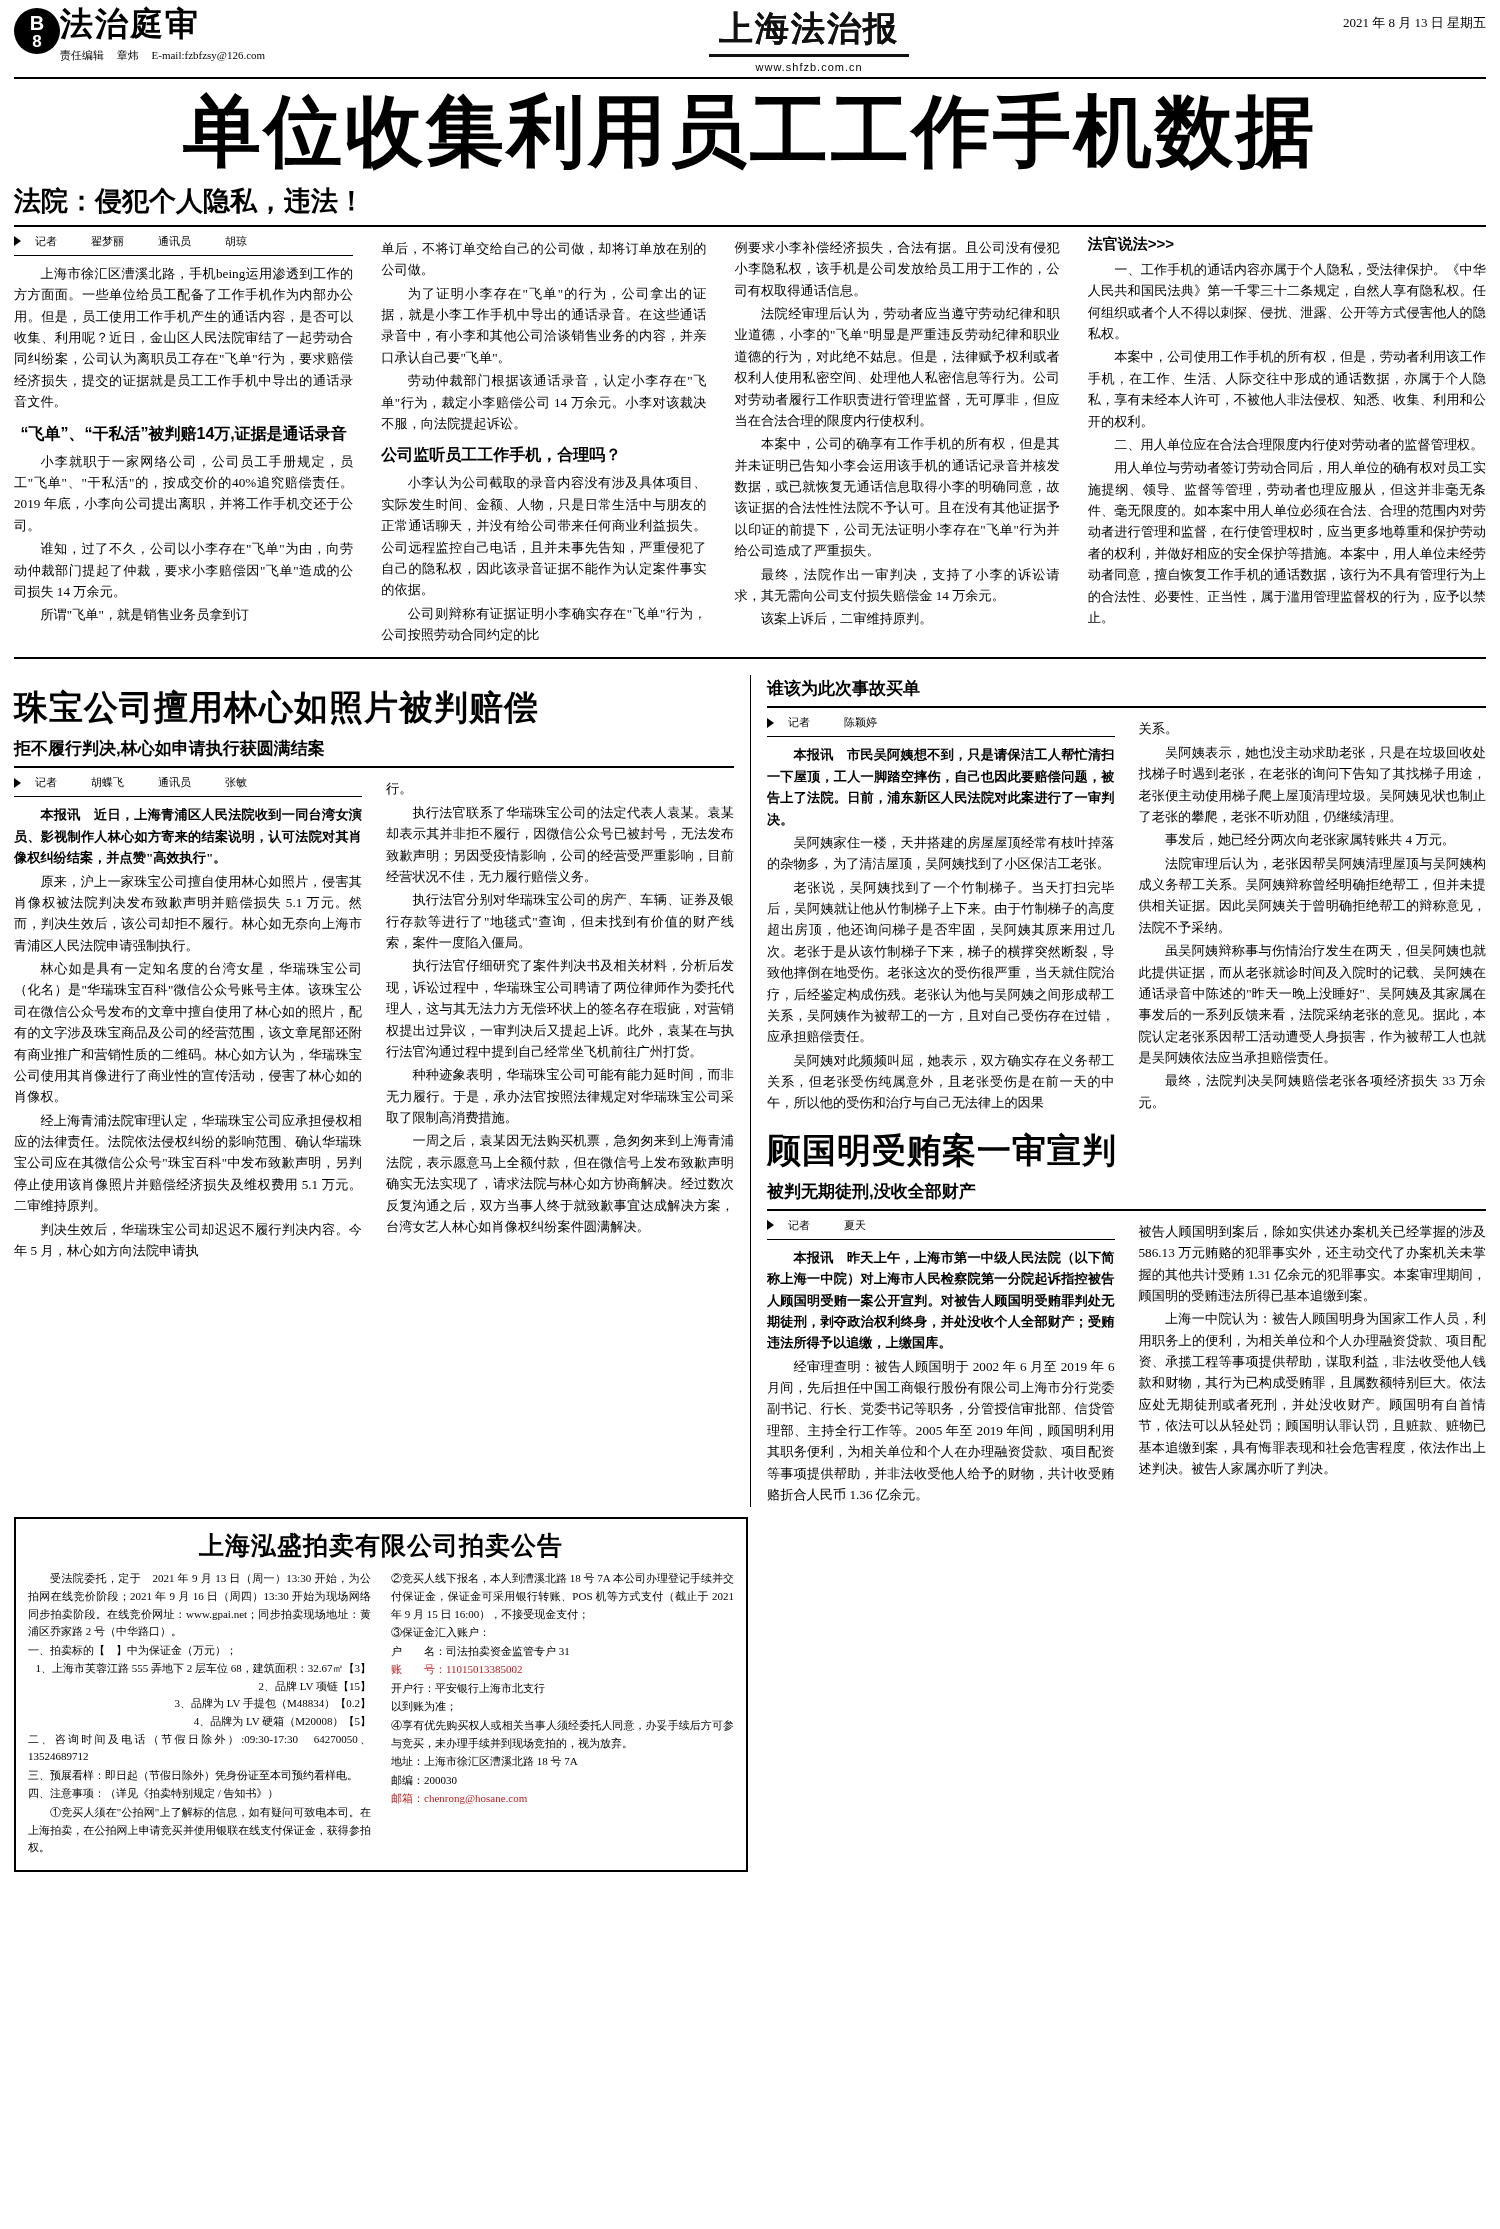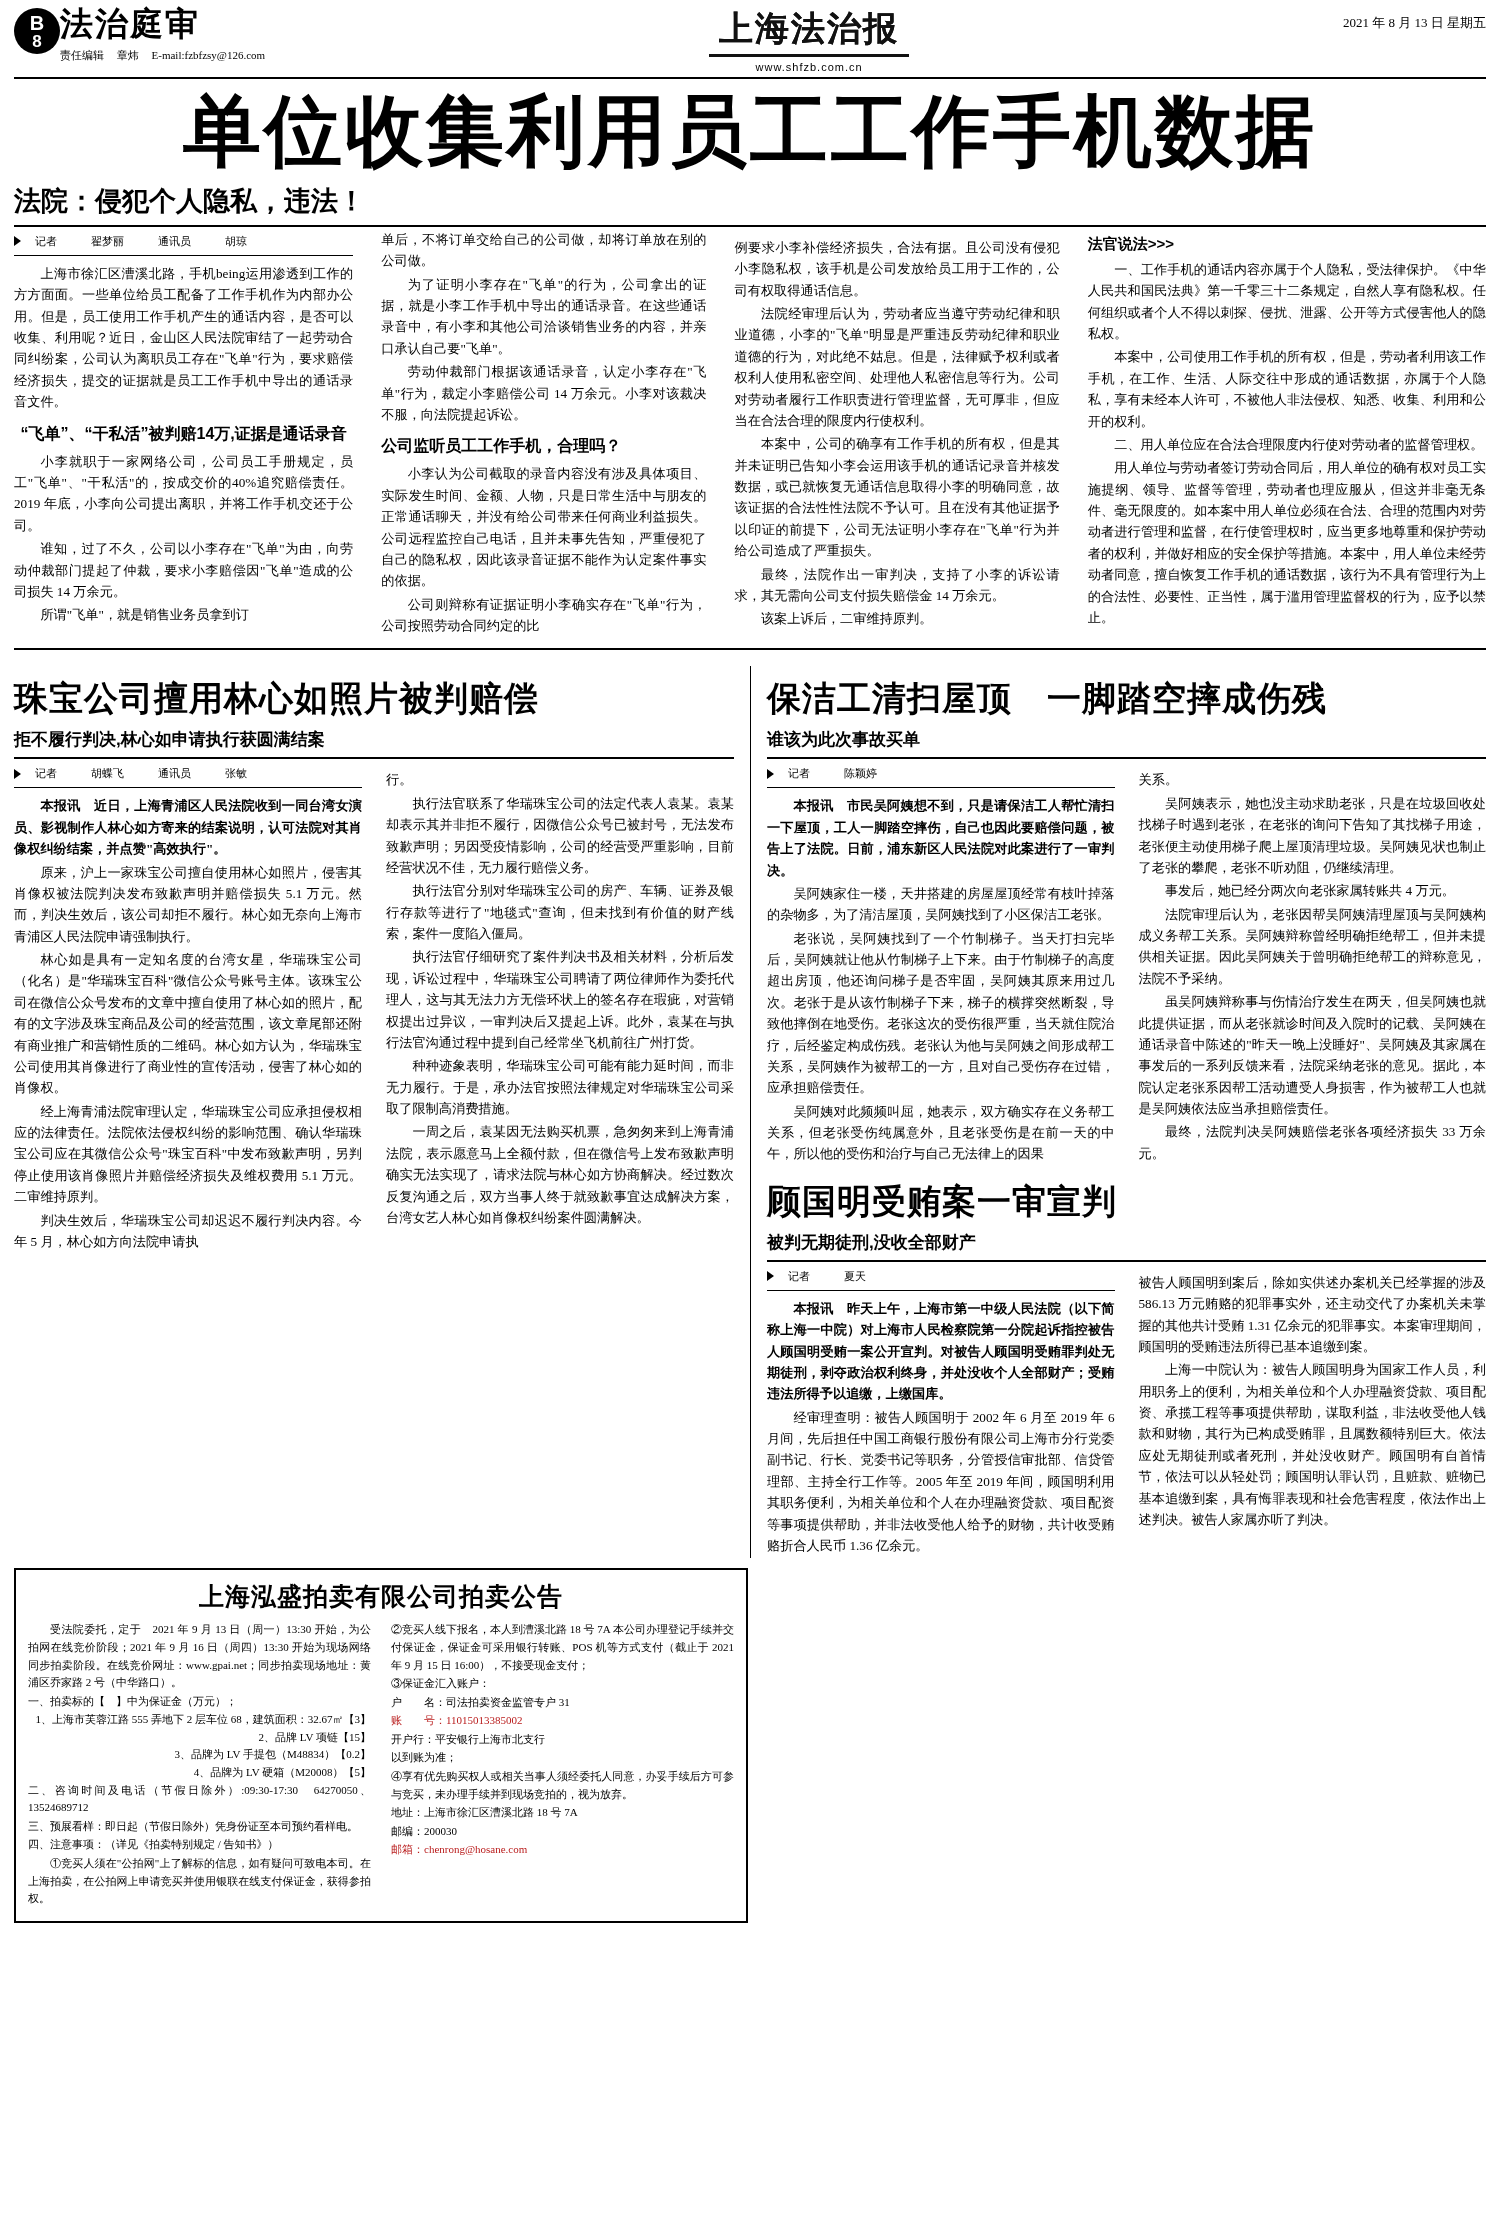--- a/index.html
+++ b/index.html
@@ -155,21 +155,21 @@
       </div>
       <div class="bl-rule"></div>
       <p class="body">上海市徐汇区漕溪北路，手机being运用渗透到工作的方方面面。一些单位给员工配备了工作手机作为内部办公用。但是，员工使用工作手机产生的通话内容，是否可以收集、利用呢？近日，金山区人民法院审结了一起劳动合同纠纷案，公司认为离职员工存在"飞单"行为，要求赔偿经济损失，提交的证据就是员工工作手机中导出的通话录音文件。</p>
       <div class="secttitle">“飞单”、“干私活”被判赔14万,证据是通话录音</div>
       <p class="body">小李就职于一家网络公司，公司员工手册规定，员工"飞单"、"干私活"的，按成交价的40%追究赔偿责任。2019 年底，小李向公司提出离职，并将工作手机交还于公司。</p>
       <p class="body">谁知，过了不久，公司以小李存在"飞单"为由，向劳动仲裁部门提起了仲裁，要求小李赔偿因"飞单"造成的公司损失 14 万余元。</p>
       <p class="body">所谓"飞单"，就是销售业务员拿到订</p>
     </div>
 
     <div class="col" style="width:24%; padding:0 14px;">
-      <p class="body noind" style="margin-top:2px;">单后，不将订单交给自己的公司做，却将订单放在别的公司做。</p>
+      <p class="body noind" style="margin-top:11px;">单后，不将订单交给自己的公司做，却将订单放在别的公司做。</p>
       <p class="body">为了证明小李存在"飞单"的行为，公司拿出的证据，就是小李工作手机中导出的通话录音。在这些通话录音中，有小李和其他公司洽谈销售业务的内容，并亲口承认自己要"飞单"。</p>
       <p class="body">劳动仲裁部门根据该通话录音，认定小李存在"飞单"行为，裁定小李赔偿公司 14 万余元。小李对该裁决不服，向法院提起诉讼。</p>
       <div class="secttitle left">公司监听员工工作手机，合理吗？</div>
       <p class="body">小李认为公司截取的录音内容没有涉及具体项目、实际发生时间、金额、人物，只是日常生活中与朋友的正常通话聊天，并没有给公司带来任何商业利益损失。公司远程监控自己电话，且并未事先告知，严重侵犯了自己的隐私权，因此该录音证据不能作为认定案件事实的依据。</p>
       <p class="body">公司则辩称有证据证明小李确实存在"飞单"行为，公司按照劳动合同约定的比</p>
     </div>
 
     <div class="col" style="width:24%; padding:0 14px;">
       <p class="body noind" style="margin-top:10px;">例要求小李补偿经济损失，合法有据。且公司没有侵犯小李隐私权，该手机是公司发放给员工用于工作的，公司有权取得通话信息。</p>
       <p class="body">法院经审理后认为，劳动者应当遵守劳动纪律和职业道德，小李的"飞单"明显是严重违反劳动纪律和职业道德的行为，对此绝不姑息。但是，法律赋予权利或者权利人使用私密空间、处理他人私密信息等行为。公司对劳动者履行工作职责进行管理监督，无可厚非，但应当在合法合理的限度内行使权利。</p>
@@ -222,21 +222,20 @@
           <p class="body">种种迹象表明，华瑞珠宝公司可能有能力延时间，而非无力履行。于是，承办法官按照法律规定对华瑞珠宝公司采取了限制高消费措施。</p>
           <p class="body">一周之后，袁某因无法购买机票，急匆匆来到上海青浦法院，表示愿意马上全额付款，但在微信号上发布致歉声明确实无法实现了，请求法院与林心如方协商解决。经过数次反复沟通之后，双方当事人终于就致歉事宜达成解决方案，台湾女艺人林心如肖像权纠纷案件圆满解决。</p>
           <p class="body"></p>
         </div>
       </div>
     </div>
 
     <div class="col vrule" style="width:50%; padding-left:16px;">
 
       <div>
-        <div class="sec-title-lg">保洁工清扫屋顶　一脚踏空摔成伤残</div>
         <div class="sec-sub">谁该为此次事故买单</div>
         <div class="hr-black" style="margin:6px 0 0 0;"></div>
         <div class="cols" style="padding:0;">
           <div class="col" style="width:50%; padding-right:12px;">
             <div class="byline">
               <span class="mark"></span>
               <span>记者</span>
               <span class="sep"></span>
               <span>陈颖婷</span>
             </div>

